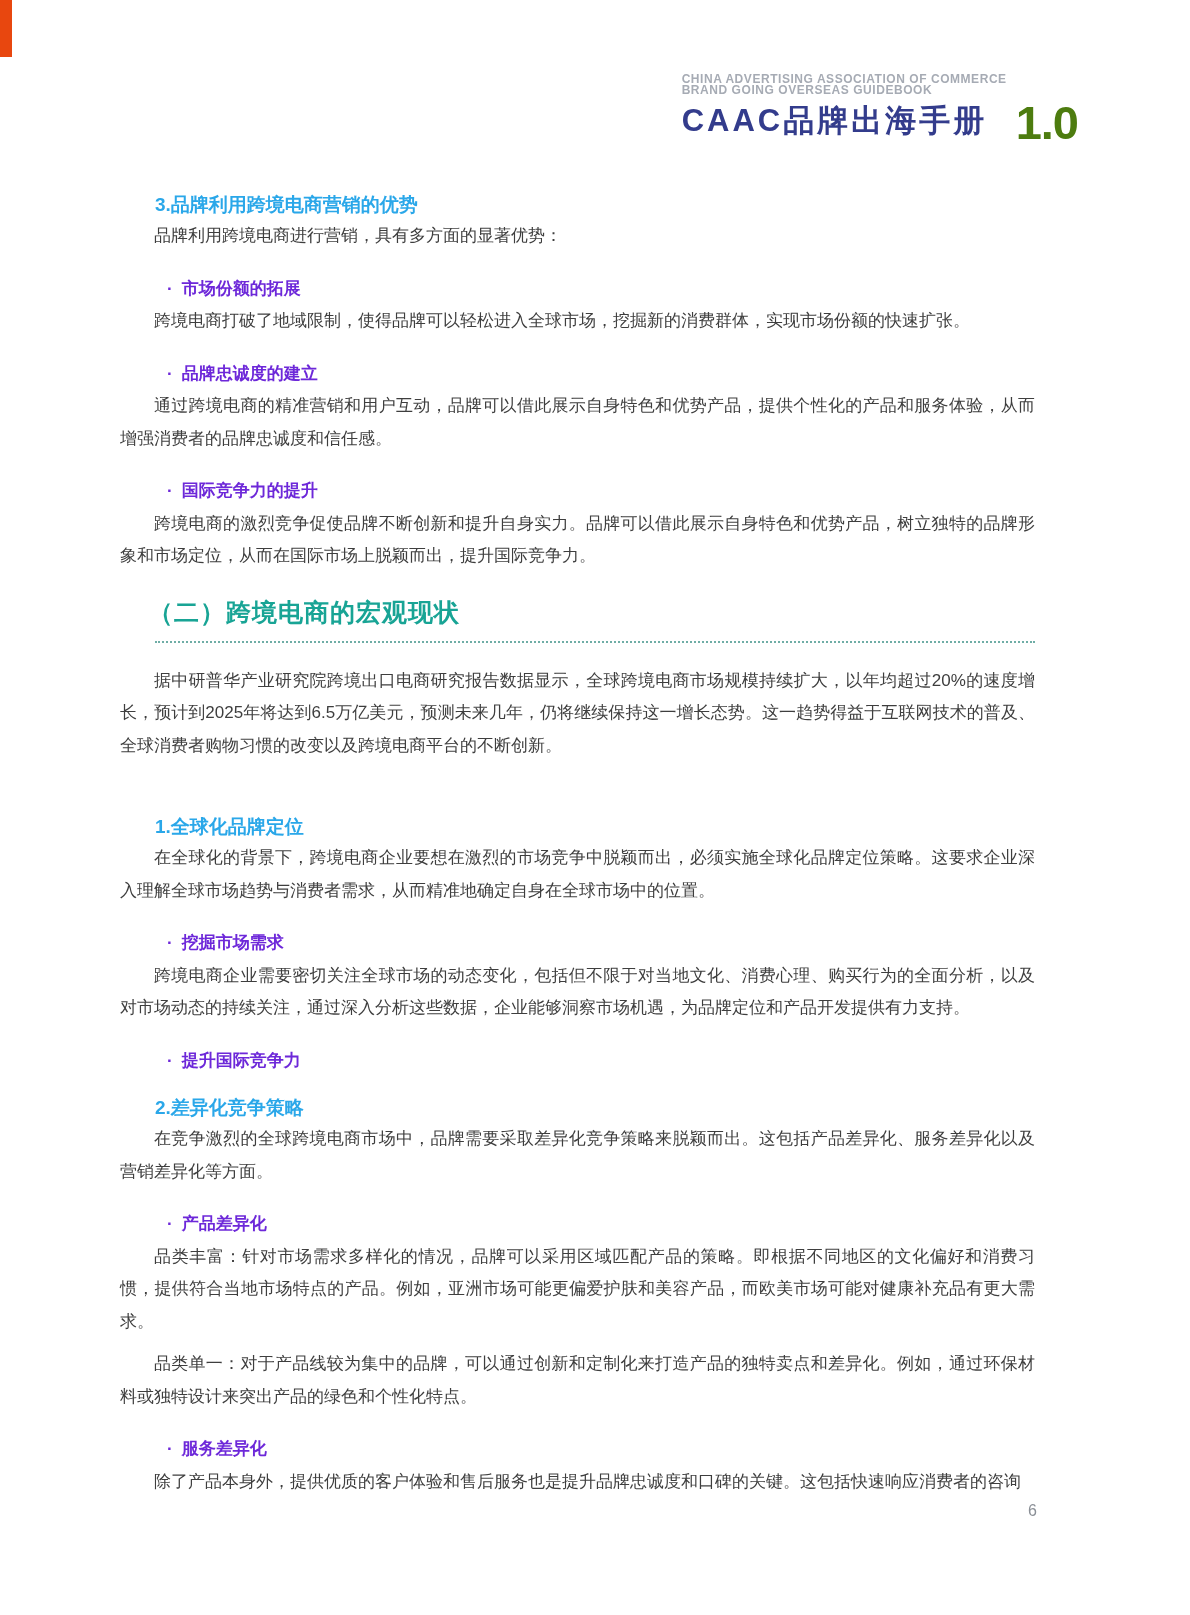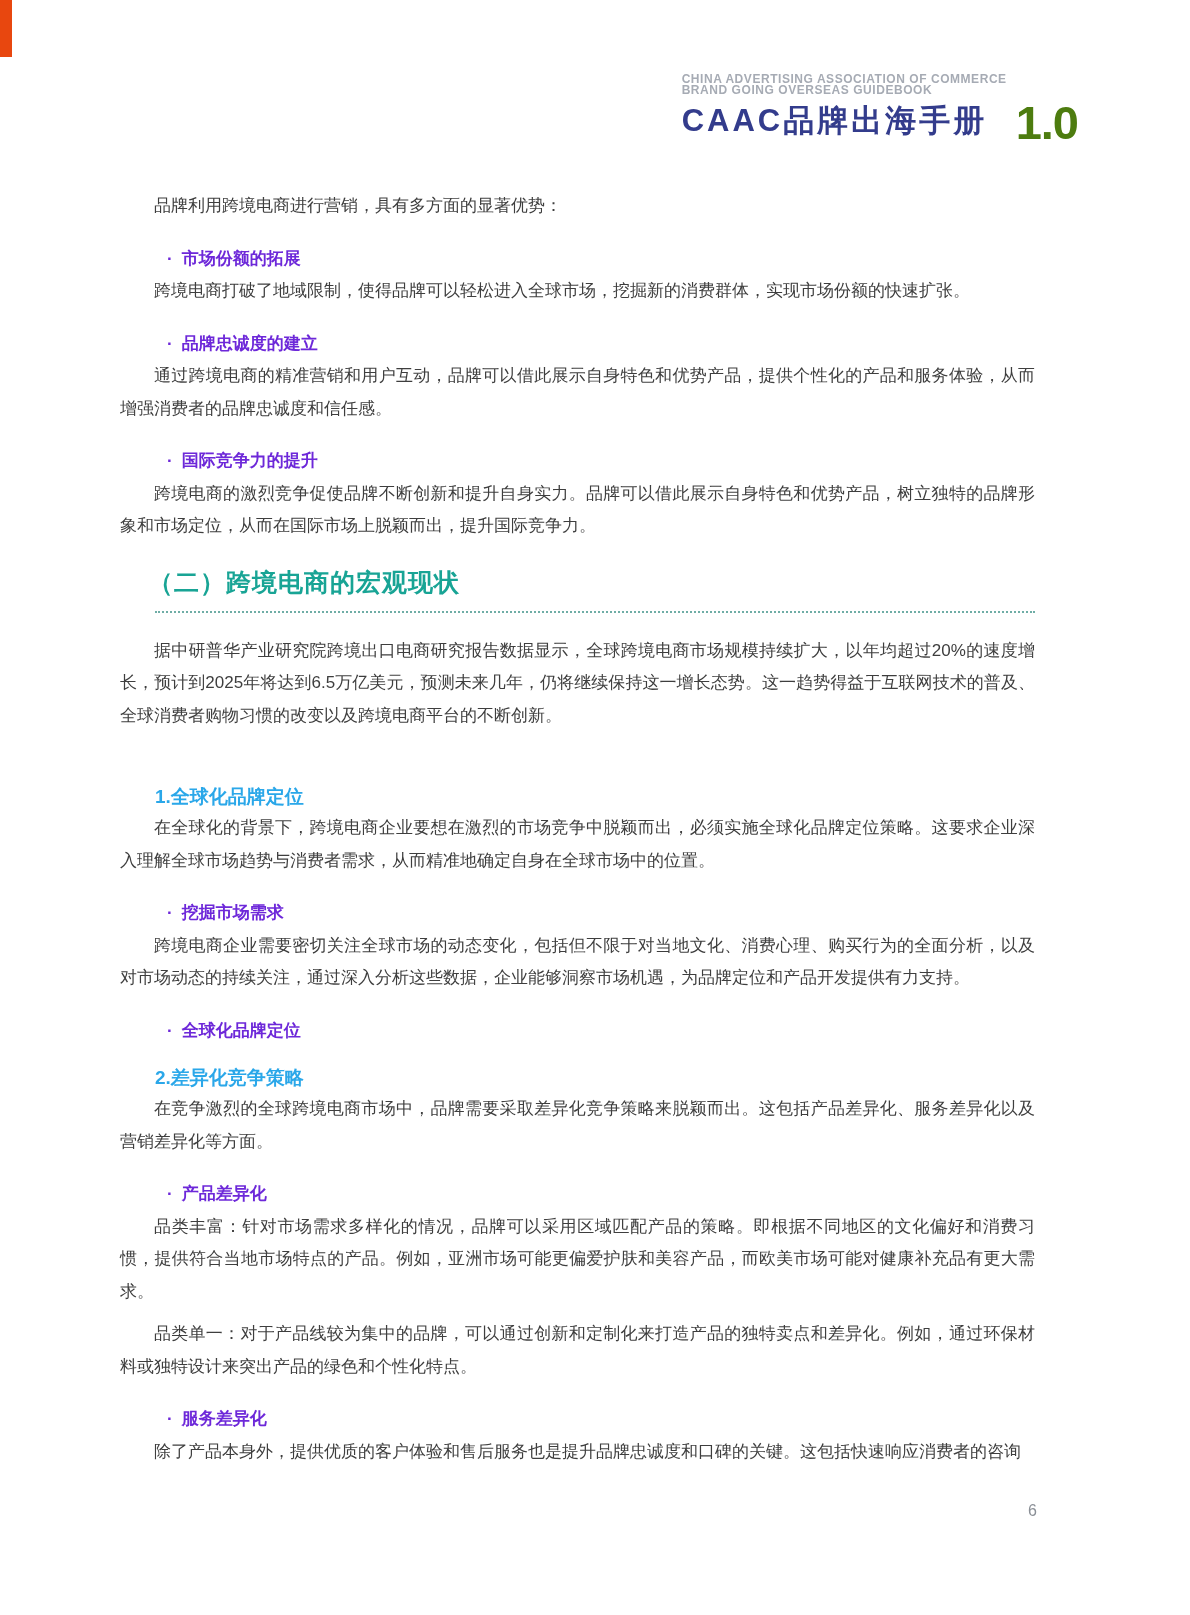--- a/index.html
+++ b/index.html
@@ -71,20 +71,21 @@
     <div class="header-left">
       <div class="org-en">CHINA ADVERTISING ASSOCIATION OF COMMERCE</div>
       <div class="org-en">BRAND GOING OVERSEAS GUIDEBOOK</div>
       <div class="title-cn">CAAC品牌出海手册</div>
     </div>
     <div class="version">1.0</div>
   </header>
 
   <main class="content">
 
+    <h3 class="sub-heading">3.品牌利用跨境电商营销的优势</h3>
     <p class="para">品牌利用跨境电商进行营销，具有多方面的显著优势：</p>
 
     <p class="bullet-title"><span class="dot">·</span><span>市场份额的拓展</span></p>
     <p class="para">跨境电商打破了地域限制，使得品牌可以轻松进入全球市场，挖掘新的消费群体，实现市场份额的快速扩张。</p>
 
     <p class="bullet-title"><span class="dot">·</span><span>品牌忠诚度的建立</span></p>
     <p class="para">通过跨境电商的精准营销和用户互动，品牌可以借此展示自身特色和优势产品，提供个性化的产品和服务体验，从而增强消费者的品牌忠诚度和信任感。</p>
 
     <p class="bullet-title"><span class="dot">·</span><span>国际竞争力的提升</span></p>
     <p class="para">跨境电商的激烈竞争促使品牌不断创新和提升自身实力。品牌可以借此展示自身特色和优势产品，树立独特的品牌形象和市场定位，从而在国际市场上脱颖而出，提升国际竞争力。</p>
@@ -92,21 +93,21 @@
     <h2 class="section-heading">（二）跨境电商的宏观现状</h2>
     <div class="dotted-rule"></div>
     <p class="para after-rule">据中研普华产业研究院跨境出口电商研究报告数据显示，全球跨境电商市场规模持续扩大，以年均超过20%的速度增长，预计到2025年将达到6.5万亿美元，预测未来几年，仍将继续保持这一增长态势。这一趋势得益于互联网技术的普及、全球消费者购物习惯的改变以及跨境电商平台的不断创新。</p>
 
     <h3 class="sub-heading mt-lg">1.全球化品牌定位</h3>
     <p class="para">在全球化的背景下，跨境电商企业要想在激烈的市场竞争中脱颖而出，必须实施全球化品牌定位策略。这要求企业深入理解全球市场趋势与消费者需求，从而精准地确定自身在全球市场中的位置。</p>
 
     <p class="bullet-title"><span class="dot">·</span><span>挖掘市场需求</span></p>
     <p class="para">跨境电商企业需要密切关注全球市场的动态变化，包括但不限于对当地文化、消费心理、购买行为的全面分析，以及对市场动态的持续关注，通过深入分析这些数据，企业能够洞察市场机遇，为品牌定位和产品开发提供有力支持。</p>
 
-    <p class="bullet-title"><span class="dot">·</span><span>全球化品牌定位</span></p>
+    <p class="bullet-title"><span class="dot">·</span><span>提升国际竞争力</span></p>
 
     <h3 class="sub-heading mt-sm">2.差异化竞争策略</h3>
     <p class="para">在竞争激烈的全球跨境电商市场中，品牌需要采取差异化竞争策略来脱颖而出。这包括产品差异化、服务差异化以及营销差异化等方面。</p>
 
     <p class="bullet-title"><span class="dot">·</span><span>产品差异化</span></p>
     <p class="para">品类丰富：针对市场需求多样化的情况，品牌可以采用区域匹配产品的策略。即根据不同地区的文化偏好和消费习惯，提供符合当地市场特点的产品。例如，亚洲市场可能更偏爱护肤和美容产品，而欧美市场可能对健康补充品有更大需求。</p>
     <p class="para para-gap">品类单一：对于产品线较为集中的品牌，可以通过创新和定制化来打造产品的独特卖点和差异化。例如，通过环保材料或独特设计来突出产品的绿色和个性化特点。</p>
 
     <p class="bullet-title"><span class="dot">·</span><span>服务差异化</span></p>
     <p class="para">除了产品本身外，提供优质的客户体验和售后服务也是提升品牌忠诚度和口碑的关键。这包括快速响应消费者的咨询</p>

